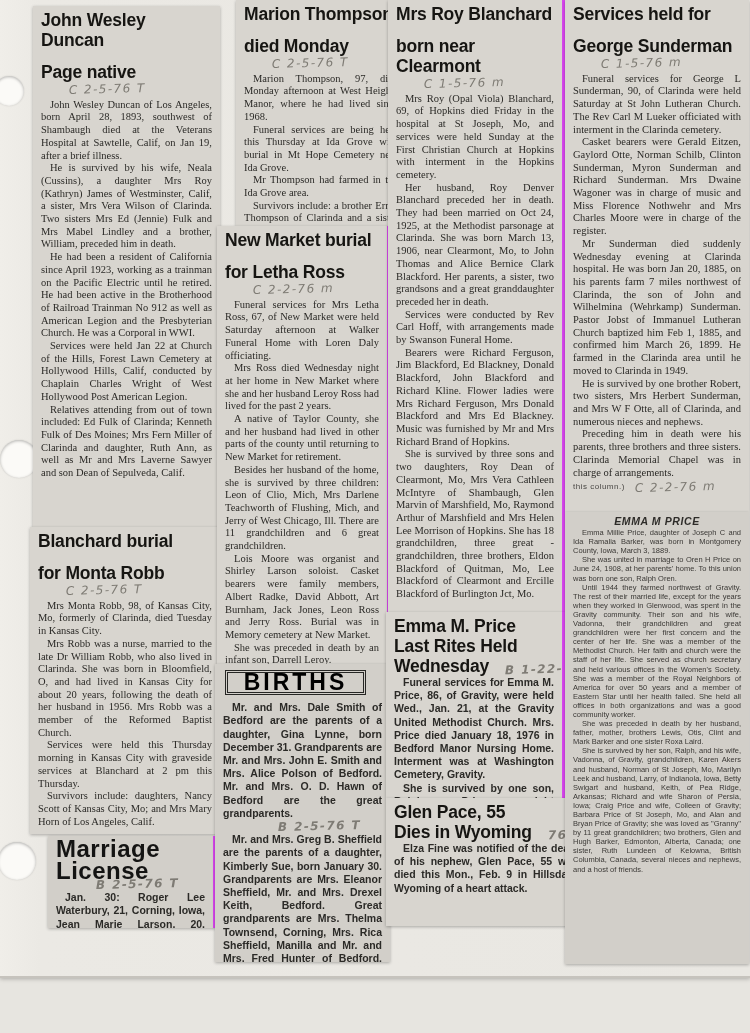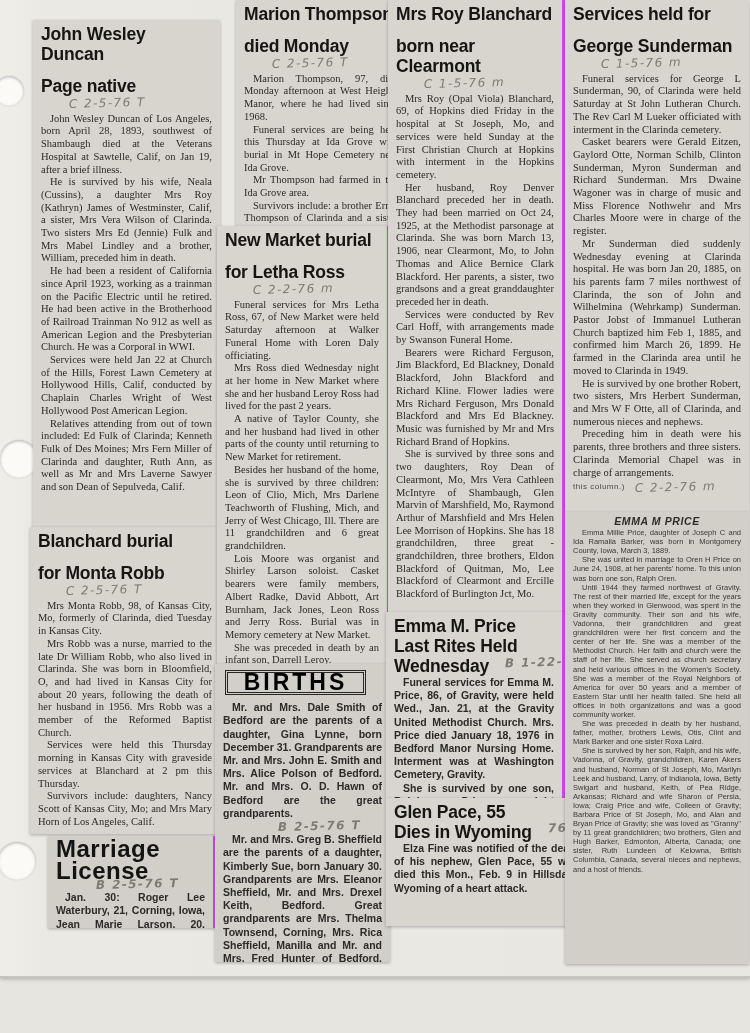--- a/index.html
+++ b/index.html
@@ -56,36 +56,36 @@
     font-size:24px;letter-spacing:.5px;color:#141413;margin:0;line-height:22px;
   }
   .emma-hl{
     font-family:"Liberation Sans",sans-serif;font-weight:700;font-style:italic;
     font-size:10.5px;text-align:center;margin:1px 0 2px 0;color:#2e2c29;letter-spacing:.6px;
   }
   .cut-row{display:flex;align-items:flex-end;gap:10px;margin-top:2px;}
   .cut-note{font-family:"Liberation Sans",sans-serif;font-size:8px;color:#4a4845;letter-spacing:.5px;}
   .page-num{position:absolute;left:700px;top:22px;font-size:14px;}
   .rule-r{border-right:3px solid #d946ef;}
-  .hl-inline-row{display:flex;gap:16px;}
+  .hl-inline-row{display:flex;align-items:flex-end;gap:16px;}
 </style>
 </head>
 <body>
 
 <div class="scan">
   <div class="paper"></div>
   <div class="paper-edge"></div>
 
   <div class="hole" style="left:-6px;top:76px;width:30px;height:30px;"></div>
   <div class="hole" style="left:0px;top:440px;width:38px;height:38px;"></div>
   <div class="hole" style="left:-2px;top:842px;width:38px;height:38px;"></div>
 
   <div class="hand page-num">315</div>
 
-  <article class="clip serif-body" style="left:33px;top:20px;width:187px;height:668px;">
+  <article class="clip serif-body" style="left:33px;top:6px;width:187px;height:668px;">
     <h2 class="hl">John Wesley Duncan</h2>
     <h2 class="hl hl-gap">Page native</h2>
     <div class="ann-line"><span class="hand">C 2-5-76 T</span></div>
     <div>
         <p>John Wesley Duncan of Los Angeles, born April 28, 1893, southwest of Shambaugh died at the Veterans Hospital at Sawtelle, Calif, on Jan 19, after a brief illness.</p>
         <p>He is survived by his wife, Neala (Cussins), a daughter Mrs Roy (Kathryn) James of Westminster, Calif, a sister, Mrs Vera Wilson of Clarinda. Two sisters Mrs Ed (Jennie) Fulk and Mrs Mabel Lindley and a brother, William, preceded him in death.</p>
         <p>He had been a resident of California since April 1923, working as a trainman on the Pacific Electric until he retired. He had been active in the Brotherhood of Railroad Trainman No 912 as well as American Legion and the Presbyterian Church. He was a Corporal in WWI.</p>
         <p>Services were held Jan 22 at Church of the Hills, Forest Lawn Cemetery at Hollywood Hills, Calif, conducted by Chaplain Charles Wright of West Hollywood Post American Legion.</p>
         <p>Relatives attending from out of town included: Ed Fulk of Clarinda; Kenneth Fulk of Des Moines; Mrs Fern Miller of Clarinda and daughter, Ruth Ann, as well as Mr and Mrs Laverne Sawyer and son Dean of Sepulveda, Calif.</p>
       </div>

